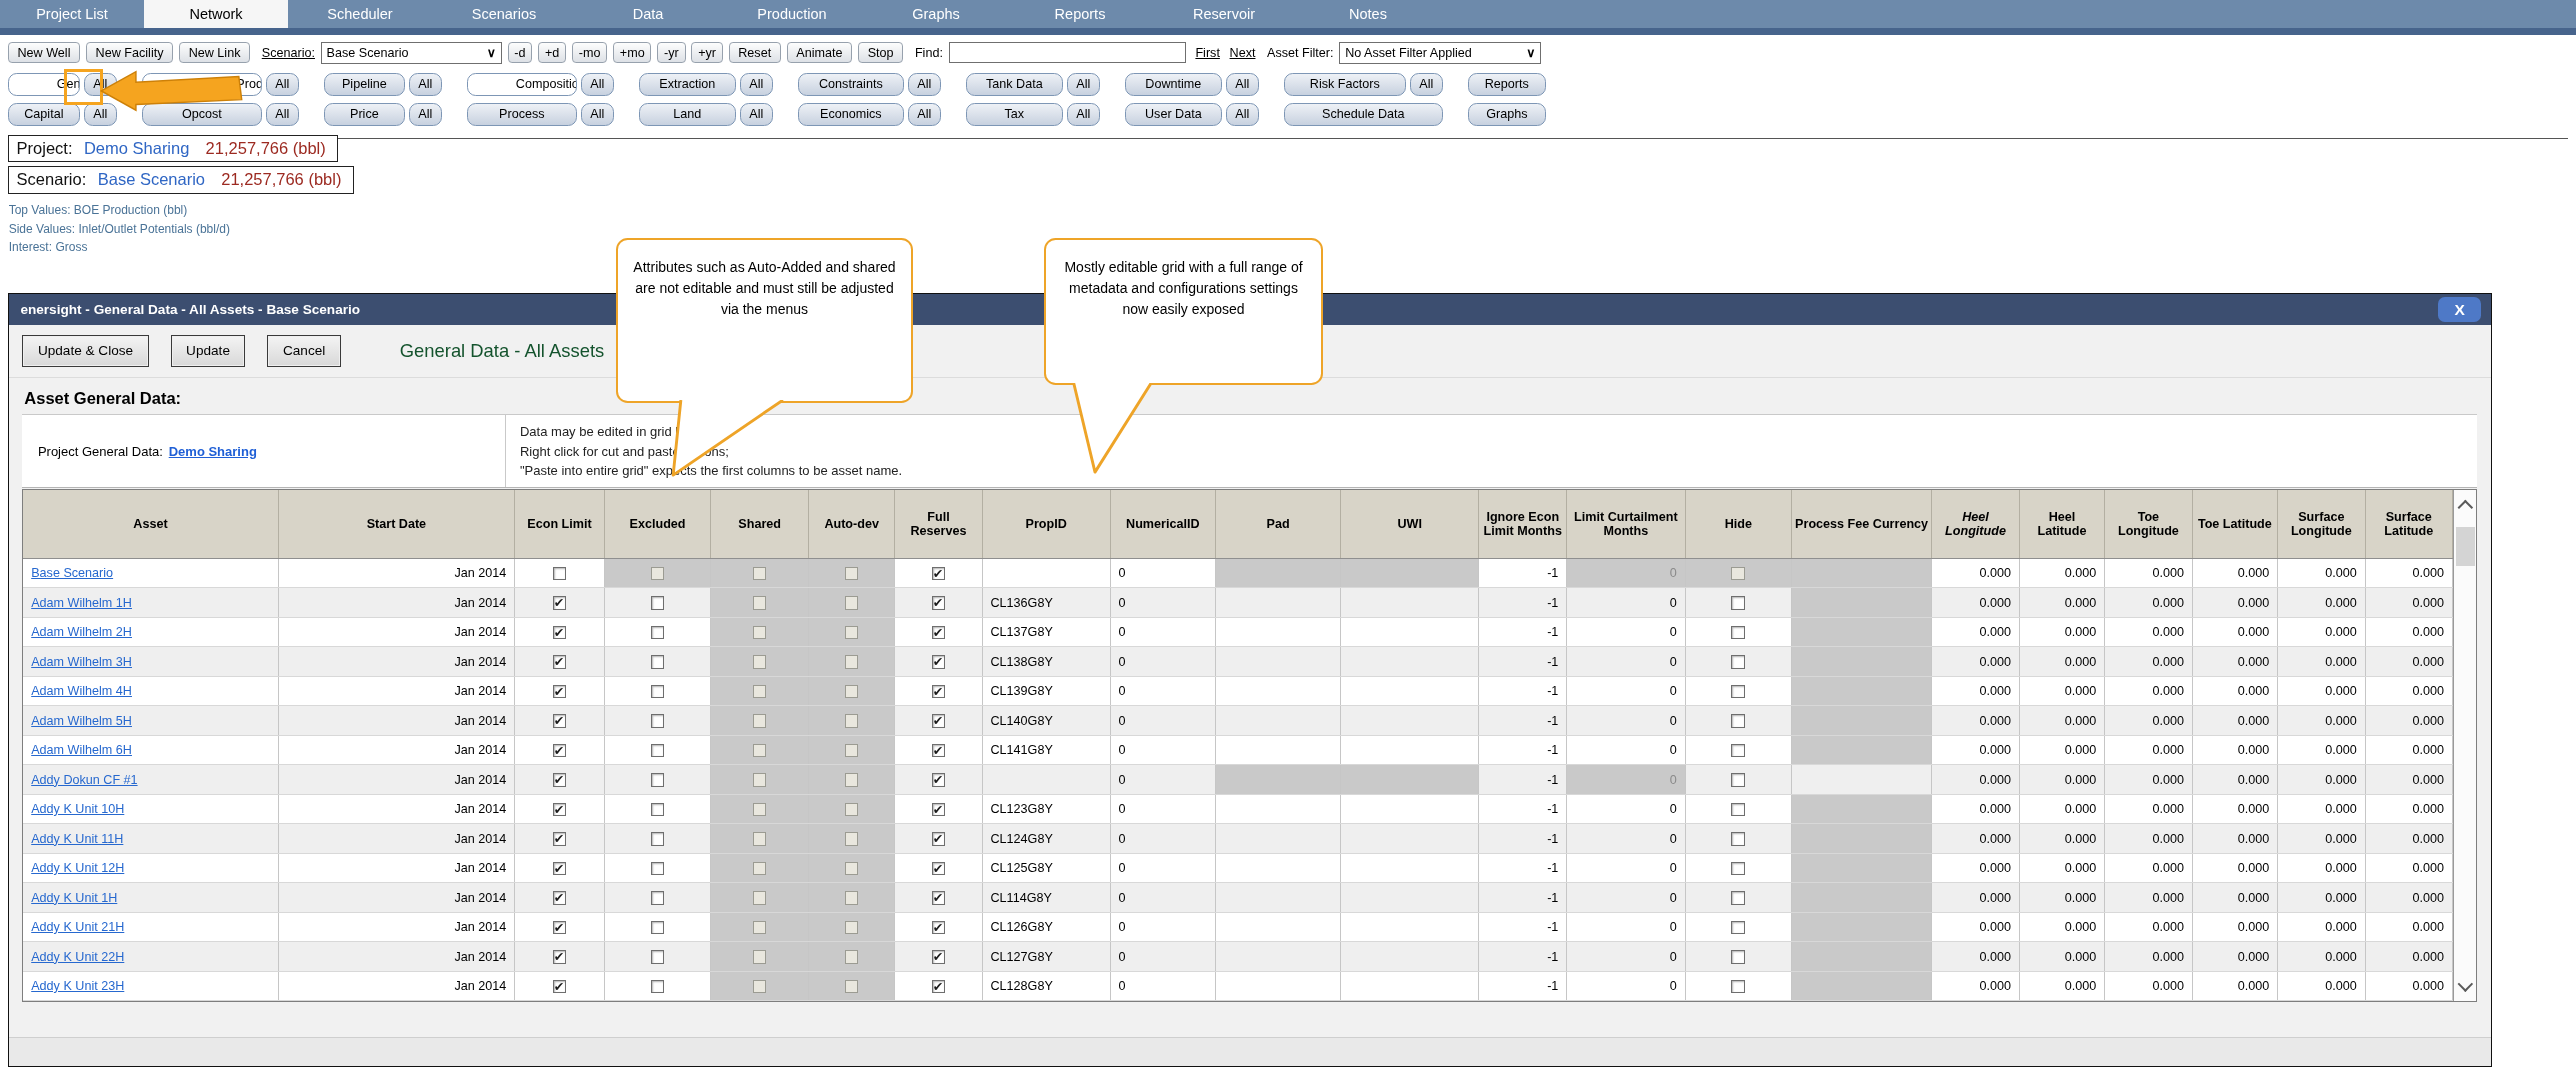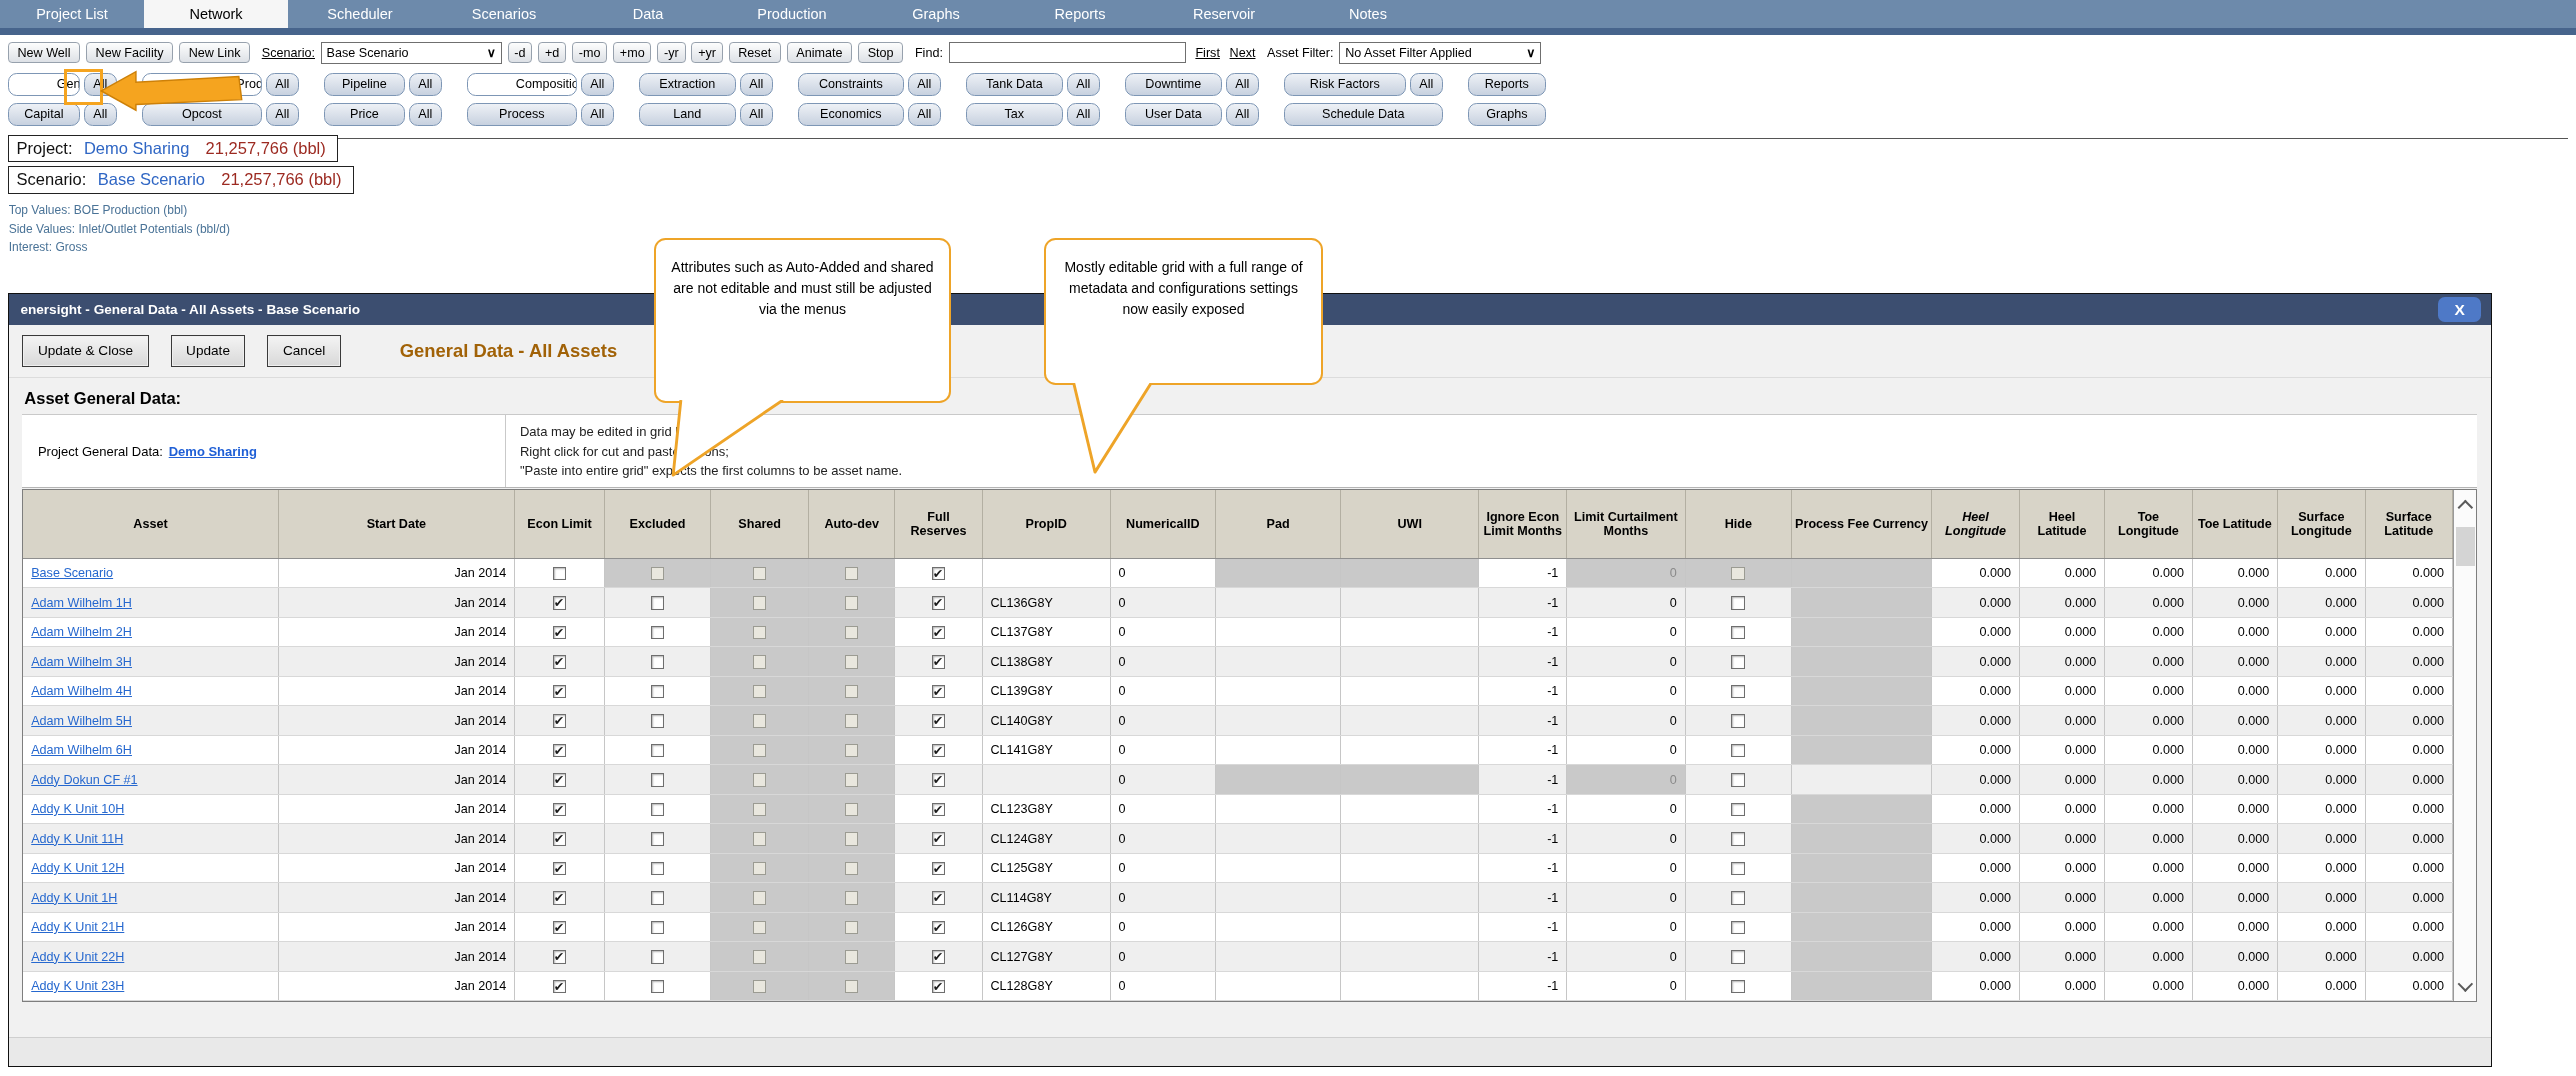--- a/index.html
+++ b/index.html
@@ -43,21 +43,21 @@
   
   .modal { position:absolute; left:7.8px; top:293px; width:2484px; height:774px;
     border:1.9px solid #111; background:#f1f1f1; z-index:10; }
   .modal-title { height:31px; background:#3c4e70; color:#fff; font-weight:bold; font-size:13.6px;
     display:flex; align-items:center; padding-left:11.6px; position:relative; }
   .modal-x { position:absolute; right:9.7px; top:2.9px; width:43px; height:25px; background:#4e79c7;
     color:#fff; border-radius:6.8px; text-align:center; line-height:25px; font-size:15.5px; cursor:pointer; }
   .modal-toolbar { display:flex; align-items:center; gap:22px; padding:9.7px 0 9.7px 13.6px; border-bottom:1px solid #dcdcdc; background:#f1f1f1; }
   .cmdbtn { background:linear-gradient(#f4f4f4,#d8d8d8); border:1px solid #3a3a3a;
     box-shadow:inset 0 0 0 1px #efefef; padding:7.8px 14.5px; font-size:13.6px; cursor:pointer; }
-  .modal-heading { color:#a16207; font-weight:bold; font-size:18.4px; margin-left:37px; }
+  .modal-heading { color:#14532d; font-weight:normal; font-size:18.4px; margin-left:37px; }
   .section-title { font-weight:bold; font-size:16.5px; margin:10.7px 0 6.8px 15.5px; }
   .infobox { margin:0 13.6px; background:#fff; border-top:1px solid #c9c9c9; border-bottom:1px solid #b5b5b5; display:flex; min-height:61px; }
   .infobox-left { width:484px; display:flex; align-items:center; padding-left:15.5px; font-size:13px; border-right:1px solid #c9c9c9; }
   .pg-link { color:#1f5fd6; font-weight:bold; text-decoration:underline; margin-left:5.8px; cursor:pointer; }
   .infobox-right { padding:6.8px 0 5.8px 13.6px; font-size:13px; line-height:1.5; color:#222; }
   
   .grid { margin:1.9px 13.6px 0; border:1px solid #7e7e7e; background:#fff; display:flex; align-items:stretch; }
   table.gridtbl { border-collapse:collapse; table-layout:fixed; font-size:12.6px; }
   .gridtbl th { background:#d8d4c8; border-right:1px solid #b3afa2; border-bottom:1px solid #8f8f8f;
     font-size:12.6px; font-weight:bold; height:68px; vertical-align:middle; text-align:center; padding:1.9px 2.9px; }
@@ -76,21 +76,21 @@
   .cb.disabled { background:#e9e7de; border-color:#9b9b92; box-shadow:none; }
   .vscroll { width:24px; background:#fbfbfb; border-left:1px solid #999; position:relative; }
   .chev { position:absolute; left:5.8px; width:10.7px; height:10.7px; border-left:2.9px solid #5a5a5a; border-top:2.9px solid #5a5a5a; }
   .chev.up { top:11.6px; transform:rotate(45deg); }
   .chev.down { bottom:11.6px; transform:rotate(225deg); }
   .vthumb { position:absolute; left:1.9px; top:37px; width:19.4px; height:39px; background:#d4d4d4; }
   .modal-footer { position:absolute; left:0; right:0; bottom:0; height:29px; background:#e9e9e9; border-top:1px solid #cfcfcf; }
   
   .callout { position:absolute; background:#fff; border:2.9px solid #eea428; border-radius:11.6px;
     padding:16.5px 11.6px; font-size:14px; text-align:center; line-height:1.5; z-index:60; }
-  #callout1 { left:654px; top:238px; width:297px; height:165px; }
+  #callout1 { left:616px; top:238px; width:297px; height:165px; }
   #callout2 { left:1044px; top:238px; width:279px; height:147px; }
   .tail { position:absolute; z-index:61; }
   .hlrect { position:absolute; left:64px; top:69px; width:39px; height:36px; border:3.9px solid #f5a41f; z-index:58; }
   .arrowsvg { position:absolute; left:95px; top:65px; z-index:59; }
 </style>
 </head>
 <body>
 
 <div class="nav" id="nav-tabs">
     <div class="tab">Project List</div>

